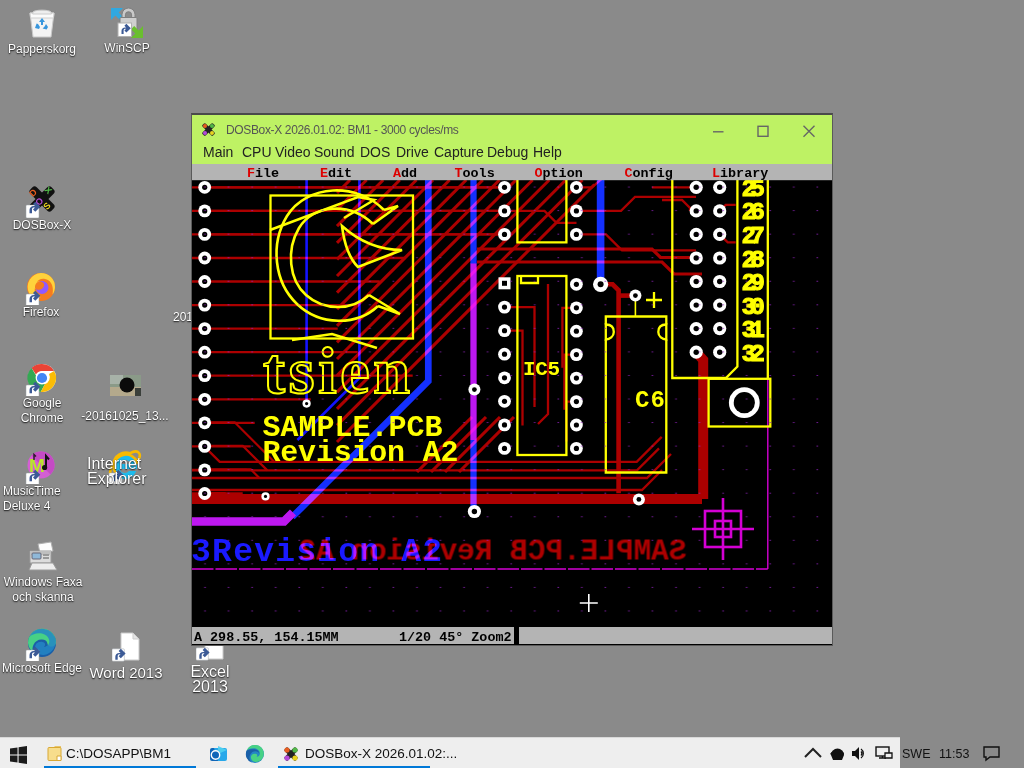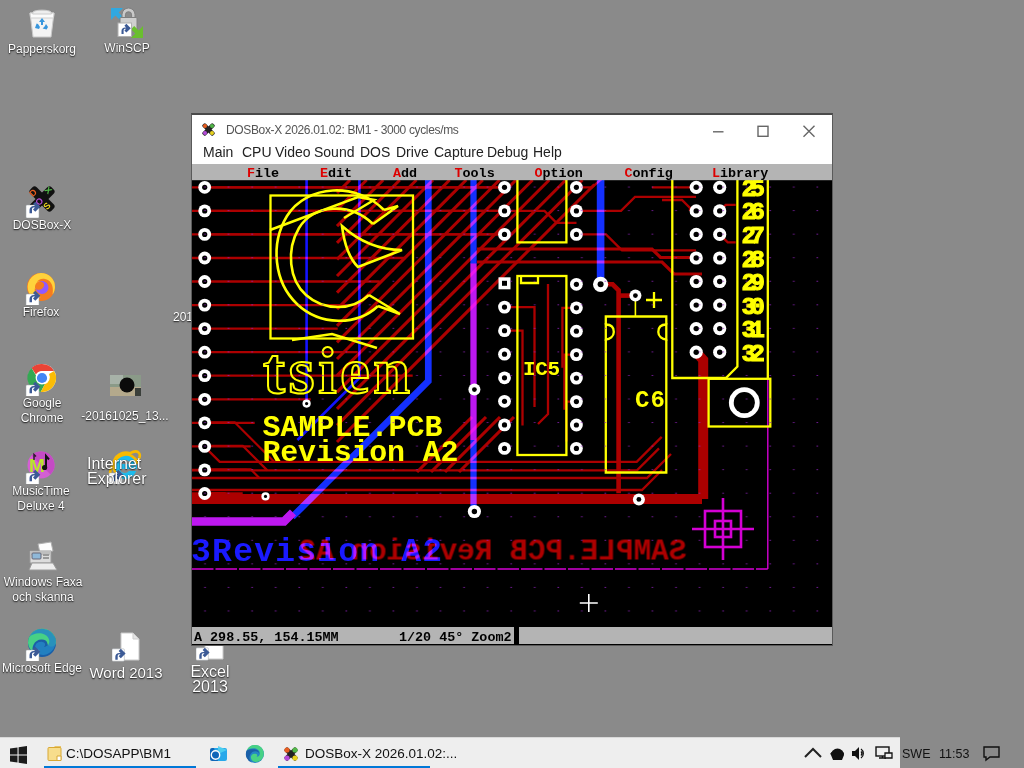--- a/index.html
+++ b/index.html
@@ -89,21 +89,21 @@
       <path d="M16 1.5a13.5 13.5 0 0 1 9.5 23l-19-19A13.5 13.5 0 0 1 16 1.5z" fill="#c44bc4"></path>
       <text x="4" y="22" font-family="Liberation Sans" font-weight="bold" font-size="19" fill="#b8e82a">M</text>
       <path d="M21 17V6l3 3.5" stroke="#111" stroke-width="2" fill="none"></path>
       <circle cx="19.6" cy="17.5" r="2.6" fill="#111"></circle>
       <path d="M9 10V4.5l2 2" stroke="#111" stroke-width="1.5" fill="none" opacity=".85"></path>
       <g transform="translate(1,5)">
         <rect x="0" y="18" width="13" height="13" rx="1" fill="#fff" stroke="#9aa0a6" stroke-width=".5"></rect>
         <path d="M3.5 27.5v-3.2c0-2.3 1.7-4 4.3-4h1.2l-2-2 2.3-2.3 5 5-5 5-2.3-2.3 2-2h-.9c-1.4 0-2.1.6-2.1 1.8v4z" fill="#3c5a96" transform="translate(0,-1.2)"></path>
       </g>
     </svg></div>
-<div style="position:absolute;left:3px;top:484px;width:76px;text-align:center;color:#fff;font-size:12px;line-height:14.5px;text-shadow:0 1px 1.5px rgba(0,0,0,.85),0 0 1px rgba(0,0,0,.5)">
+<div style="position:absolute;left:3px;top:484px;width:76px;text-align:left;color:#fff;font-size:12px;line-height:14.5px;text-shadow:0 1px 1.5px rgba(0,0,0,.85),0 0 1px rgba(0,0,0,.5)">
     <div>MusicTime</div>
     <div>Deluxe 4</div>
   </div>
 <div style="position:absolute;left:108px;top:450px;width:34px"><svg width="34" height="34" viewBox="0 0 34 34">
       <path d="M17 5a12 12 0 1 0 11.3 16H21a5.5 5.5 0 0 1-9.5-2H29a12 12 0 0 0-12-14zm0 5a6 6 0 0 1 5.7 4H11.3A6 6 0 0 1 17 10z" fill="#1ebcee"></path>
       <path d="M31 3c-2-2.5-6-1.5-9 .3A12.5 12.5 0 0 0 5.5 14C2 19 1 24 3.5 26c1.5 1.2 4 .8 6.5-.6A12 12 0 0 1 6 15 12 12 0 0 1 29 12c2.5-3.5 3.7-7 2-9z" fill="none" stroke="#f8ba00" stroke-width="2.6"></path>
       <g transform="translate(1,5)">
         <rect x="0" y="18" width="13" height="13" rx="1" fill="#fff" stroke="#9aa0a6" stroke-width=".5"></rect>
         <path d="M3.5 27.5v-3.2c0-2.3 1.7-4 4.3-4h1.2l-2-2 2.3-2.3 5 5-5 5-2.3-2.3 2-2h-.9c-1.4 0-2.1.6-2.1 1.8v4z" fill="#3c5a96" transform="translate(0,-1.2)"></path>
       </g>
@@ -155,21 +155,21 @@
       <g transform="translate(0,14) scale(.95)">
         <rect x="0" y="3" width="13" height="13" rx="1" fill="#fff" stroke="#9aa0a6" stroke-width=".5"></rect>
         <path d="M3.5 13.5v-3.2c0-2.3 1.7-4 4.3-4H9l-2-2 2.3-2.3 5 5-5 5L7 9.7l2-2h-.9c-1.4 0-2.1.6-2.1 1.8v4z" fill="#3c5a96" transform="translate(0,1)"></path>
       </g>
     </svg></div>
 <div style="position:absolute;left:172px;top:665px;width:76px;text-align:center;color:#fff;font-size:16px;line-height:14.5px;text-shadow:0 1px 1.5px rgba(0,0,0,.85),0 0 1px rgba(0,0,0,.5)">
     <div>Excel 2013</div>
   </div>
 <div style="position:absolute;left:173px;top:310px;color:#fff;font-size:12px;text-shadow:0 1px 1.5px rgba(0,0,0,.85)">201</div>
 
-<div style="position:absolute;left:191px;top:113px;width:642px;height:533px;background:#ffffff;border:1px solid #5a5a5a;border-top:2px solid #4a4a4a;box-sizing:border-box">
+<div style="position:absolute;left:191px;top:113px;width:642px;height:533px;background:#bef264;border:1px solid #5a5a5a;border-top:2px solid #4a4a4a;box-sizing:border-box">
  <div style="height:29px;display:flex;align-items:center;position:relative">
   <svg width="17" height="17" viewBox="0 0 34 34" style="margin:0 9px 0 8px">
         <g transform="rotate(45 17 17)">
           <rect x="12.5" y="2" width="9" height="30" rx="3" fill="#222"></rect>
           <rect x="2" y="12.5" width="30" height="9" rx="3" fill="#222"></rect>
         </g>
         <circle cx="10" cy="10" r="4" fill="#e85d1f"></circle>
         <circle cx="24" cy="10" r="4" fill="#51b748"></circle>
         <circle cx="10" cy="24" r="4" fill="#b44bd8"></circle>
         <circle cx="24" cy="24" r="4" fill="#e8d21f"></circle>

